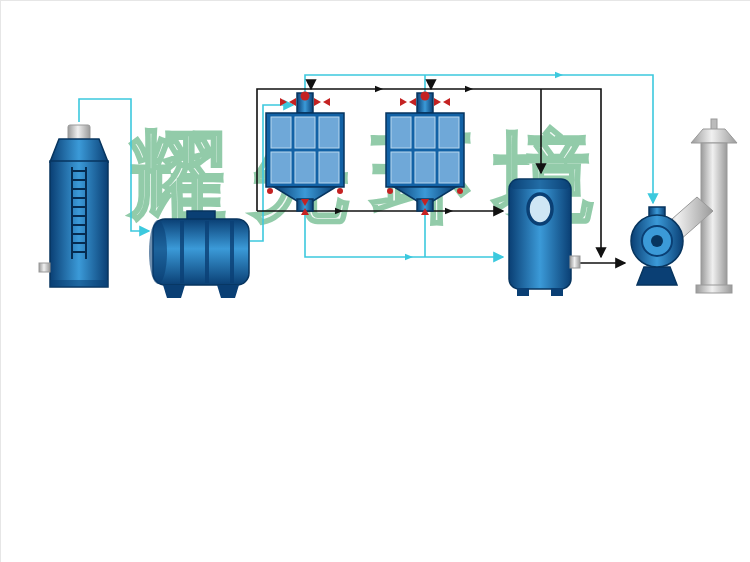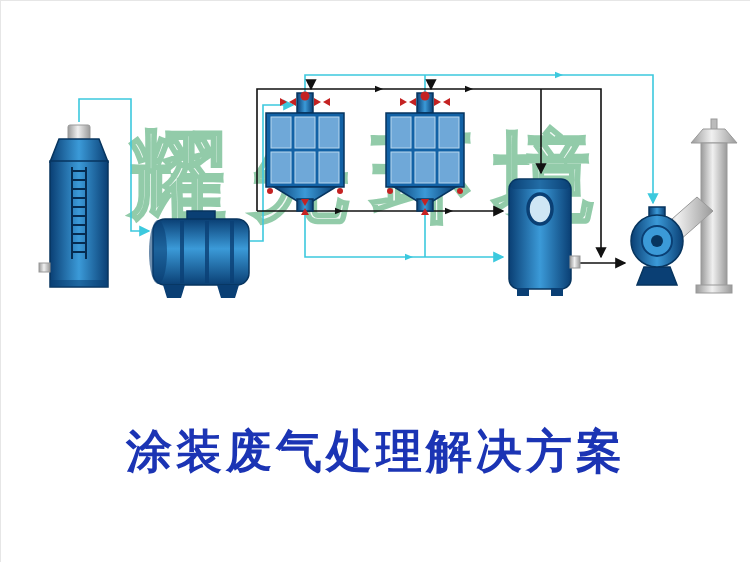--- a/index.html
+++ b/index.html
@@ -156,14 +156,13 @@
 
     <g>
       <rect x="648" y="206" width="16" height="12" fill="url(#gradV)" class="eq-s"></rect>
       <polygon points="636,284 676,284 669,266 643,266" class="navy-f eq-s"></polygon>
       <circle cx="656" cy="240" r="26" fill="url(#gradV)" class="eq-s" stroke-width="2"></circle>
       <circle cx="656" cy="240" r="15" fill="#3b9ad8" stroke="#0a3f74" stroke-width="2"></circle>
       <circle cx="656" cy="240" r="6" fill="#07355f"></circle>
     </g>
   </svg>
 
-  <div class="title">涂装废气处理解决方案</div>
 </div>
 
 </body></html>

